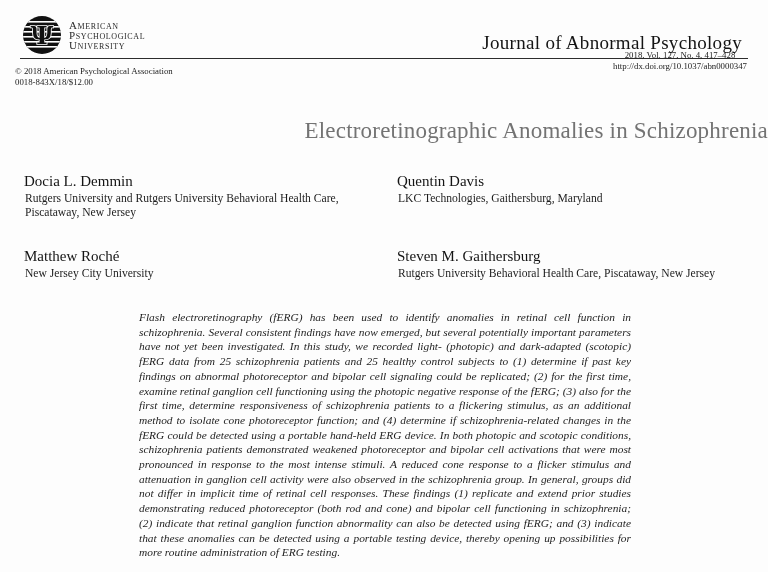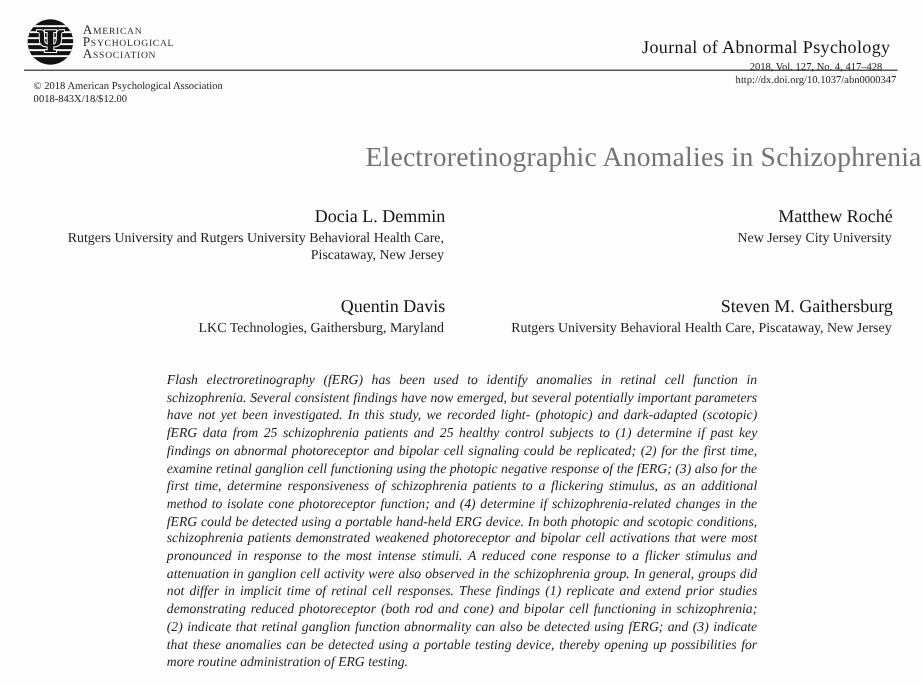--- a/index.html
+++ b/index.html
@@ -32,36 +32,36 @@
     font-variant: small-caps;
     font-size: 11px;
     line-height: 10px;
     letter-spacing: 0.6px;
     color: #2a2a2a;
   }
   .journal-name {
     position: absolute;
     right: 26px;
     top: 32px;
-    font-size: 15px;
+    font-size: 19px;
     letter-spacing: 0.3px;
     color: #141414;
     white-space: nowrap;
   }
   .masthead-rule {
     position: absolute;
     left: 20px;
     right: 20px;
     top: 58px;
     border: none;
     border-top: 1.6px solid #2c2c2c;
   }
   .copyright-block {
     position: absolute;
-    left: 28px;
+    left: 15px;
     top: 66px;
     font-size: 8.8px;
     line-height: 10.5px;
     color: #222;
   }
   .issue-block {
     position: absolute;
     right: 21px;
     top: 50px;
     font-size: 8.8px;
@@ -87,21 +87,21 @@
   .authors-grid {
     position: absolute;
     top: 172px;
     left: 24px;
     right: 24px;
     display: grid;
     grid-template-columns: 1fr 1fr;
     column-gap: 26px;
     row-gap: 27px;
   }
-  .author-block { text-align: right; }
+  .author-block { text-align: left; }
   .author-name {
     font-size: 15px;
     line-height: 19px;
     color: #141414;
   }
   .author-affiliation {
     font-size: 11.6px;
     line-height: 14px;
     max-width: 345px;
     margin: 1px auto 0 auto;
@@ -140,21 +140,21 @@
         <rect x="0" y="16" width="40" height="1.6" fill="#fff"></rect>
         <rect x="0" y="21" width="40" height="1.6" fill="#fff"></rect>
         <rect x="0" y="26" width="40" height="1.6" fill="#fff"></rect>
         <rect x="0" y="31" width="40" height="1.6" fill="#fff"></rect>
         <text x="20" y="28.5" text-anchor="middle" font-family="'DejaVu Serif', serif" font-size="25" font-weight="bold" fill="#111" stroke="#fff" stroke-width="1.6" paint-order="stroke">Ψ</text>
       </g>
     </svg>
     <div class="logo-text">
       <div>American</div>
       <div>Psychological</div>
-      <div>Association</div>
+      <div>University</div>
     </div>
   </div>
 
   <div class="journal-name">Journal of Abnormal Psychology</div>
 
   <hr class="masthead-rule">
 
   <div class="copyright-block">
     <div>© 2018 American Psychological Association</div>
     <div>0018-843X/18/$12.00</div>
@@ -166,26 +166,26 @@
   </div>
 
   <h1 class="article-title">Electroretinographic Anomalies in Schizophrenia</h1>
 
   <div class="authors-grid">
     <div class="author-block">
       <div class="author-name">Docia L. Demmin</div>
       <div class="author-affiliation">Rutgers University and Rutgers University Behavioral Health Care, Piscataway, New Jersey</div>
     </div>
     <div class="author-block">
+      <div class="author-name">Quentin Davis</div>
+      <div class="author-affiliation">LKC Technologies, Gaithersburg, Maryland</div>
+    </div>
+    <div class="author-block">
       <div class="author-name">Matthew Roché</div>
       <div class="author-affiliation">New Jersey City University</div>
-    </div>
-    <div class="author-block">
-      <div class="author-name">Quentin Davis</div>
-      <div class="author-affiliation">LKC Technologies, Gaithersburg, Maryland</div>
     </div>
     <div class="author-block">
       <div class="author-name">Steven M. Gaithersburg</div>
       <div class="author-affiliation">Rutgers University Behavioral Health Care, Piscataway, New Jersey</div>
     </div>
   </div>
 
   <p class="abstract">Flash electroretinography (fERG) has been used to identify anomalies in retinal cell function in schizophrenia. Several consistent findings have now emerged, but several potentially important parameters have not yet been investigated. In this study, we recorded light- (photopic) and dark-adapted (scotopic) fERG data from 25 schizophrenia patients and 25 healthy control subjects to (1) determine if past key findings on abnormal photoreceptor and bipolar cell signaling could be replicated; (2) for the first time, examine retinal ganglion cell functioning using the photopic negative response of the fERG; (3) also for the first time, determine responsiveness of schizophrenia patients to a flickering stimulus, as an additional method to isolate cone photoreceptor function; and (4) determine if schizophrenia-related changes in the fERG could be detected using a portable hand-held ERG device. In both photopic and scotopic conditions, schizophrenia patients demonstrated weakened photoreceptor and bipolar cell activations that were most pronounced in response to the most intense stimuli. A reduced cone response to a flicker stimulus and attenuation in ganglion cell activity were also observed in the schizophrenia group. In general, groups did not differ in implicit time of retinal cell responses. These findings (1) replicate and extend prior studies demonstrating reduced photoreceptor (both rod and cone) and bipolar cell functioning in schizophrenia; (2) indicate that retinal ganglion function abnormality can also be detected using fERG; and (3) indicate that these anomalies can be detected using a portable testing device, thereby opening up possibilities for more routine administration of ERG testing.</p>
 
 </div>

